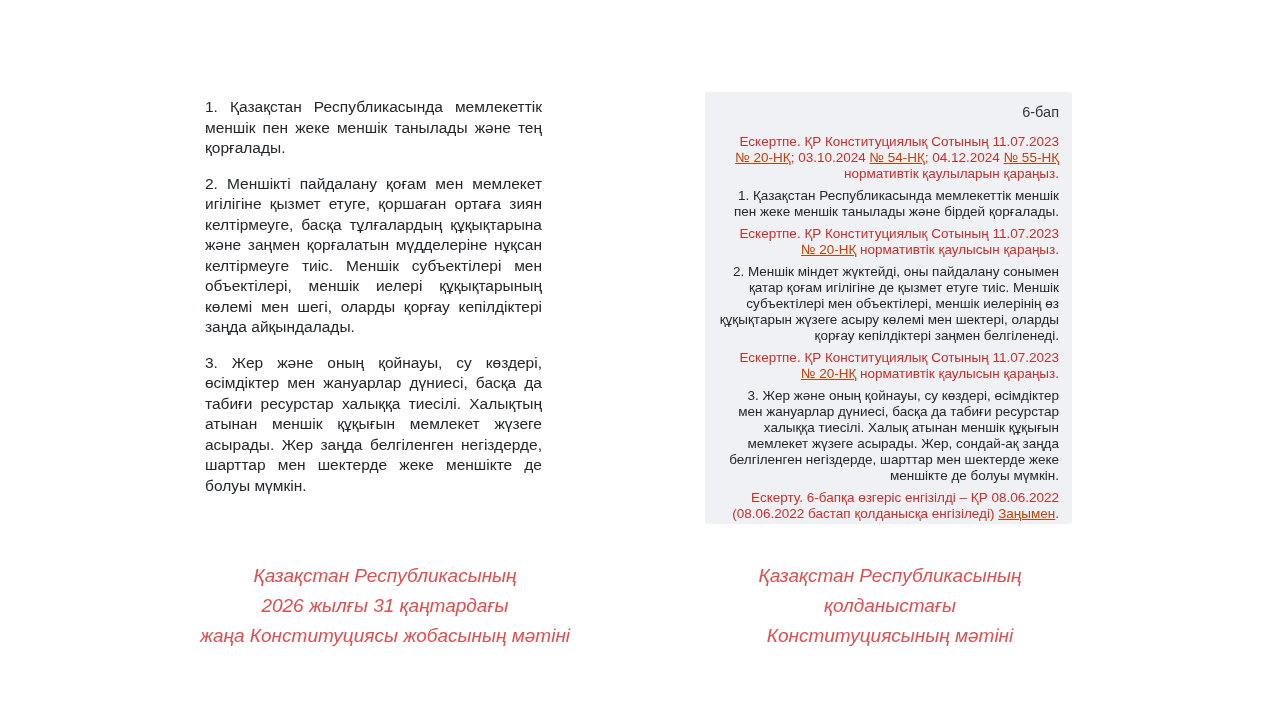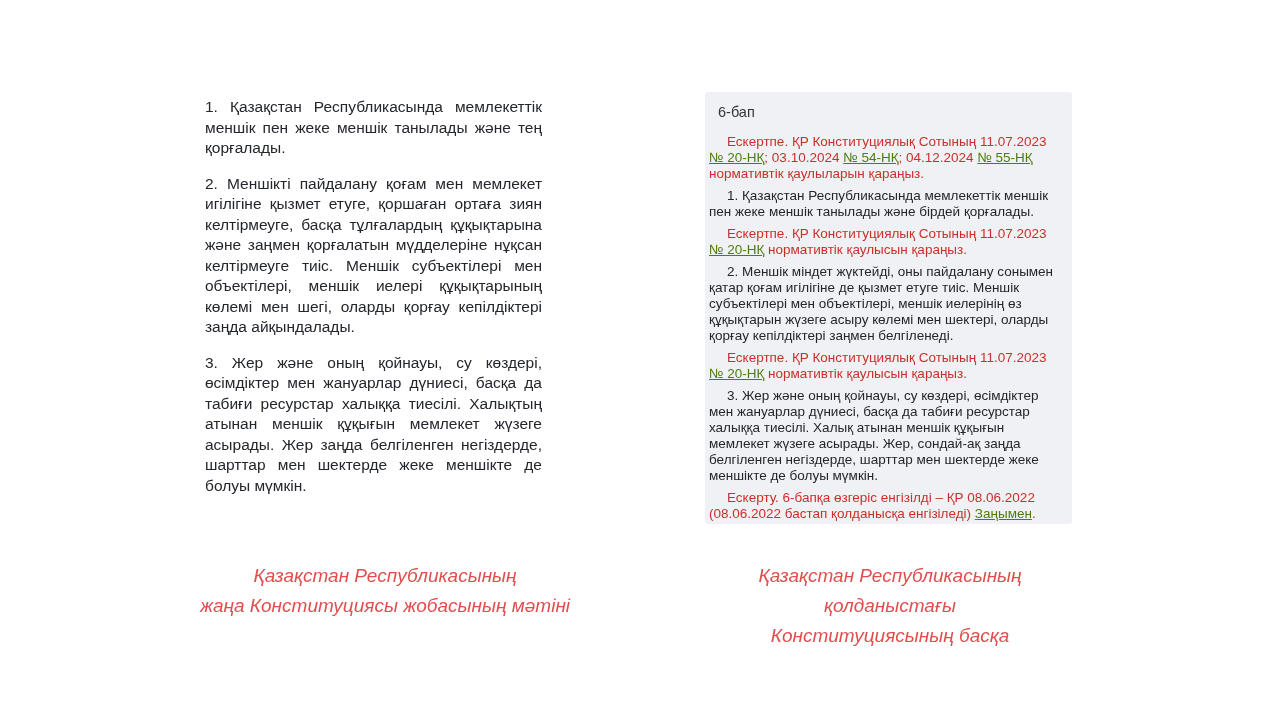--- a/index.html
+++ b/index.html
@@ -32,37 +32,38 @@
 
   
   .panel {
     position: absolute;
     left: 705px; top: 92px; width: 367px; height: 432px;
     background: #f0f1f4;
     border-radius: 3px;
     box-sizing: border-box;
     padding: 12px 13px 10px 4px;
     overflow: hidden;
+    text-align: right;
   }
   .panel .panel-heading {
     font-size: 14.5px;
     font-weight: normal;
     color: #33363b;
     margin: 0 0 14px 9px;
   }
   .panel p {
     margin: 0 0 6px 0;
     font-size: 13.5px;
     line-height: 16px;
     text-indent: 18px;
   }
   .note { color: #c9302c; }
   .law-para { color: #23262b; }
   .law-link {
-    color: #4d7c0f;
+    color: #c2410c;
     text-decoration: underline;
     cursor: pointer;
   }
 
   
   .caption {
     position: absolute;
     top: 561px;
     color: #e14e4e;
     font-style: italic;
@@ -90,20 +91,21 @@
       <p class="note"><span>Ескертпе. ҚР Конституциялық Сотының 11.07.2023 </span><a class="law-link">№ 20-НҚ</a><span> нормативтік қаулысын қараңыз.</span></p>
       <p class="law-para"><span>2. Меншік міндет жүктейді, оны пайдалану сонымен қатар қоғам игілігіне де қызмет етуге тиіс. Меншік субъектілері мен объектілері, меншік иелерінің өз құқықтарын жүзеге асыру көлемі мен шектері, оларды қорғау кепілдіктері заңмен белгіленеді.</span></p>
       <p class="note"><span>Ескертпе. ҚР Конституциялық Сотының 11.07.2023 </span><a class="law-link">№ 20-НҚ</a><span> нормативтік қаулысын қараңыз.</span></p>
       <p class="law-para"><span>3. Жер және оның қойнауы, су көздері, өсімдіктер мен жануарлар дүниесі, басқа да табиғи ресурстар халыққа тиесілі. Халық атынан меншік құқығын мемлекет жүзеге асырады. Жер, сондай-ақ заңда белгіленген негіздерде, шарттар мен шектерде жеке меншікте де болуы мүмкін.</span></p>
       <p class="note"><span>Ескерту. 6-бапқа өзгеріс енгізілді – ҚР 08.06.2022 (08.06.2022 бастап қолданысқа енгізіледі) </span><a class="law-link">Заңымен</a><span>.</span></p>
     </div>
 </div>
 
 <div class="caption caption-left">
   <div>Қазақстан Республикасының</div>
+  <div>2026 жылғы 31 қаңтардағы</div>
   <div>жаңа Конституциясы жобасының мәтіні</div>
 </div>
 
 <div class="caption caption-right">
   <div>Қазақстан Республикасының</div>
   <div>қолданыстағы</div>
-  <div>Конституциясының басқа</div>
+  <div>Конституциясының мәтіні</div>
 </div>
 
 </body></html>

